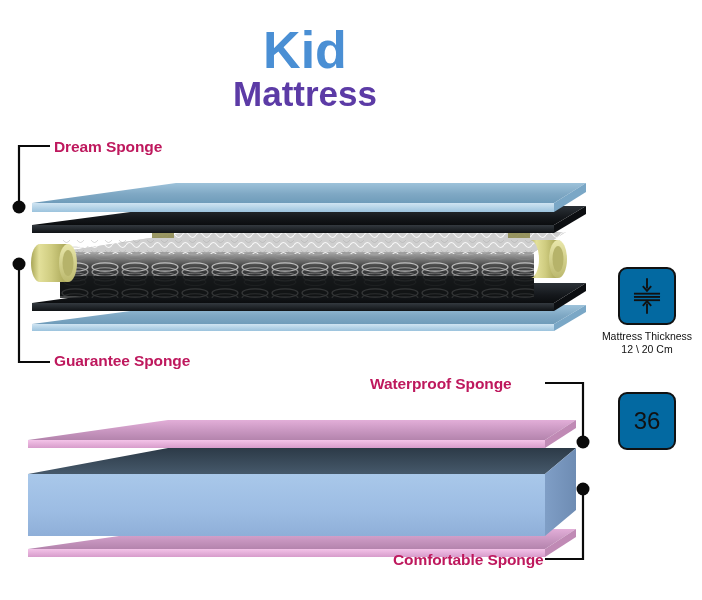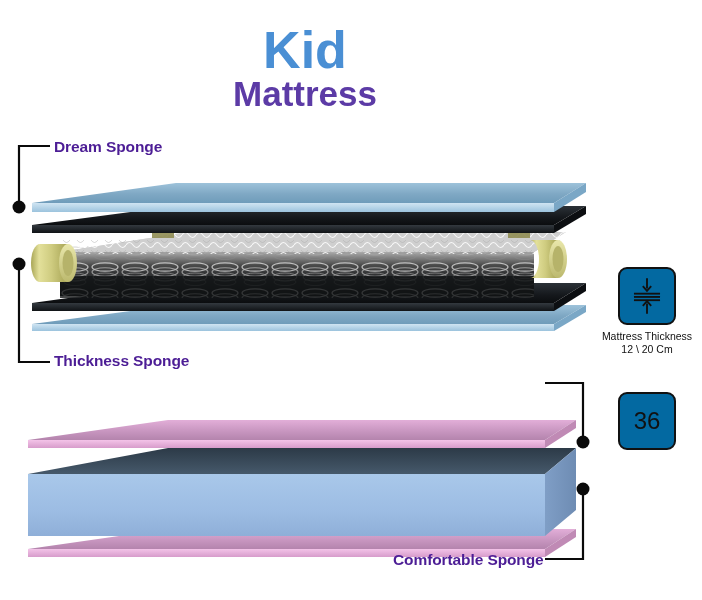--- a/index.html
+++ b/index.html
@@ -35,21 +35,21 @@
     font-size:35px;
     font-weight:bold;
     color:#5c3ba6;
   }
 
   
   .callout-label{
     position:absolute;
     font-size:15.5px;
     font-weight:bold;
-    color:#4c1d95;
+    color:#be185d;
     white-space:nowrap;
     letter-spacing:-0.1px;
   }
   .lbl-dream{ left:54px; top:138px; }
   .lbl-support{ left:54px; top:352px; }
   .lbl-waterproof{ left:370px; top:375px; }
   .lbl-comfortable{ left:370px; top:551px;margin-left:23px; }
 
   
   .leaders{
@@ -277,22 +277,23 @@
     <g fill="#0a0a0a">
       <circle cx="19" cy="207" r="6.5"></circle>
       <circle cx="19" cy="264" r="6.5"></circle>
       <circle cx="583" cy="442" r="6.5"></circle>
       <circle cx="583" cy="489" r="6.5"></circle>
     </g>
   </svg>
 
   <div class="callout-label lbl-dream">Dream Sponge</div>
 
-  <div class="callout-label lbl-support">Thickness Sponge</div>
-
+  <div class="callout-label lbl-support">Guarantee Sponge</div>
+
+  <div class="callout-label lbl-waterproof">Waterproof Sponge</div>
 
   <div class="callout-label lbl-comfortable">Comfortable Sponge</div>
 
   <div class="badge" id="badge-thickness">
     <div class="badge-box">
       <svg class="thick-ico" viewBox="0 0 58 58">
         <g stroke="#111" stroke-width="2" fill="none" stroke-linecap="butt">
           <line x1="29" y1="10" x2="29" y2="21"></line>
           <path d="M24.5 18.5 L29 23.5 L33.5 18.5" stroke-linejoin="miter"></path>
           <line x1="15" y1="26.5" x2="43" y2="26.5"></line>

